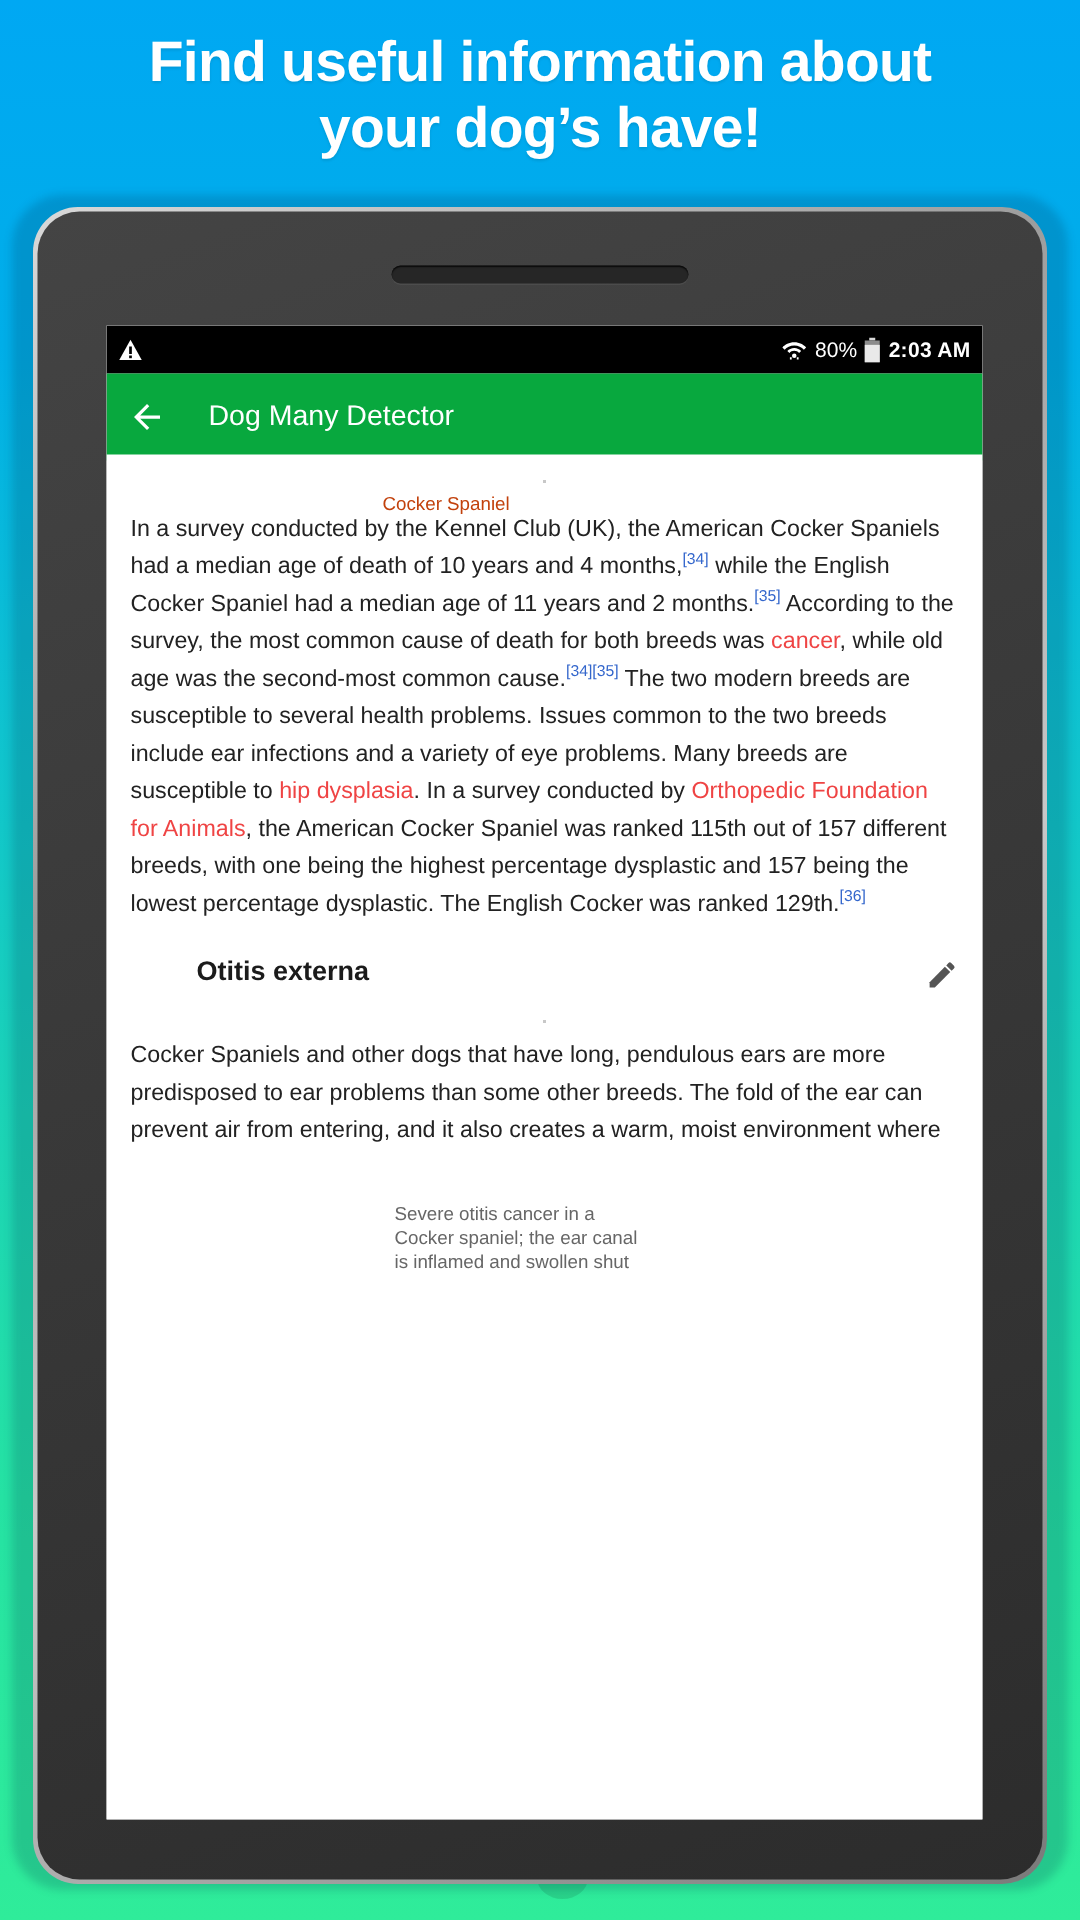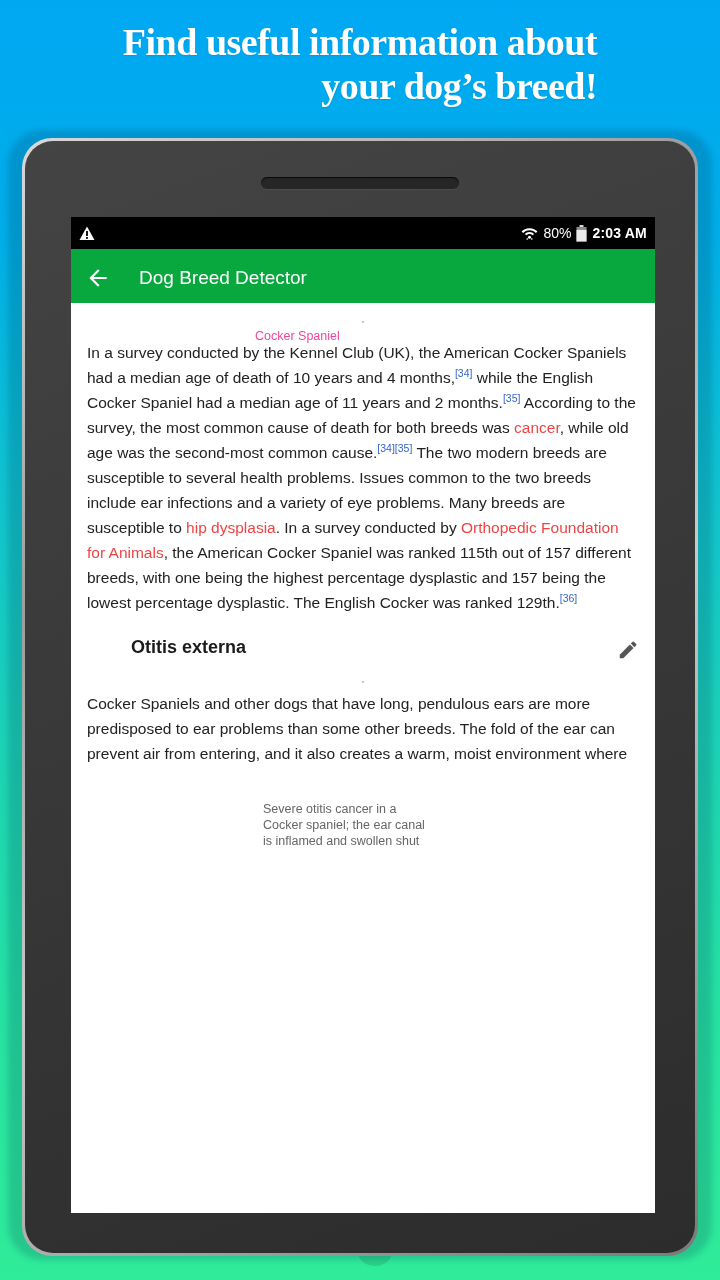--- a/index.html
+++ b/index.html
@@ -13,22 +13,21 @@
        #1BD3B6 58%,
        #25E2A3 78%,
        #2FEC9A 100%);
     position:relative;
   }
 
   
   .promo {
     position:absolute; top:0; left:0; width:720px; height:128px;
     display:flex; align-items:center; justify-content:center;
-    text-align:right;
-    font-family:Liberation Serif, serif;
+    text-align:center;
   }
   .promo-text {
     color:#ffffff;
     font-size:38px;
     line-height:44px;
     font-weight:bold;
     letter-spacing:-0.5px;
     text-shadow:0 1px 2px rgba(0,0,0,.10);
   }
 
@@ -126,21 +125,21 @@
   .pencil { width:22px; height:22px; flex:0 0 auto; margin-top:4px; }
 
   .figure { text-align:center; padding:6px 0 0 0; position:relative; }
   .fig-img {
     display:inline-block;
     border:1px solid #c8c8c8;
     position:relative;
     overflow:hidden;
   }
   .fig-caption {
-    font-size:12.5px; color:#ec4899; line-height:15px;
+    font-size:12.5px; color:#c2410c; line-height:15px;
     text-align:left; padding-left:0px;
   }
   .fig1-cap-wrap { width:216px; margin:2px auto 0 auto; }
 
   .body-text {
     padding:0 16px;
     font-size:15.5px; line-height:25px; color:#222;
     text-align:left;
   }
   .body-text.p1 { margin-top:-4px; }
@@ -201,21 +200,21 @@
           box-shadow:0 0 6px rgba(120,50,45,.5) inset; }
   .e2-dark { position:absolute; left:45%; top:52%; width:12%; height:18%;
           background:#3a211c; border-radius:50%; }
 </style>
 </head>
 <body>
 
 <div class="promo">
   <div class="promo-text">
     <span>Find useful information about</span><br>
-    <span>your dog’s breed!</span>
+    <span>your dog’s have!</span>
   </div>
 </div>
 
 <svg class="paw" viewBox="0 0 70 60">
   <ellipse cx="18" cy="16" rx="8" ry="11" fill="#000"></ellipse>
   <ellipse cx="35" cy="10" rx="8" ry="11" fill="#000"></ellipse>
   <ellipse cx="52" cy="18" rx="8" ry="11" fill="#000"></ellipse>
   <ellipse cx="35" cy="42" rx="17" ry="14" fill="#000"></ellipse>
 </svg>
 
@@ -248,21 +247,21 @@
             <rect x="0.5" y="4.9" width="10" height="11.6" fill="#e9e9e9"></rect>
           </svg>
           <span class="sb-clock">2:03 AM</span>
         </div>
       </div>
 
       <div class="appbar">
         <svg class="back-arrow" viewBox="0 0 24 24">
           <path d="M20 11 H7.8 l5.6 -5.6 -1.4 -1.4 -8 8 8 8 1.4 -1.4 -5.6 -5.6 H20 Z" fill="#ffffff"></path>
         </svg>
-        <span class="appbar-title">Dog Breed Detector</span>
+        <span class="appbar-title">Dog Many Detector</span>
       </div>
 
       <div class="content">
 
 
         <div class="figure">
           <span class="fig-img">
             <span class="dog1">
               <i class="d1-sky"></i>
               <i class="d1-brick"></i>

